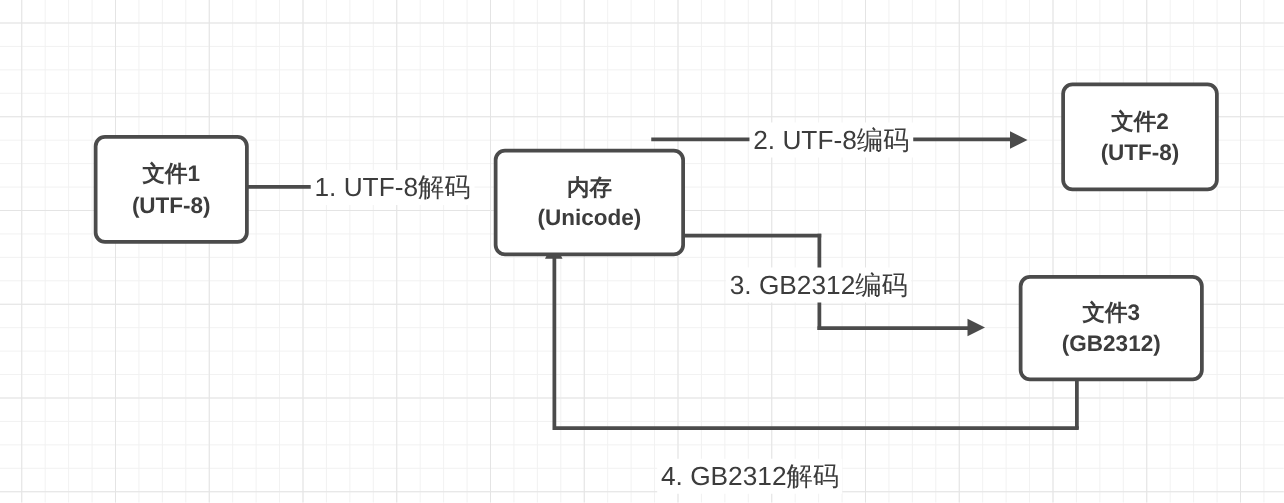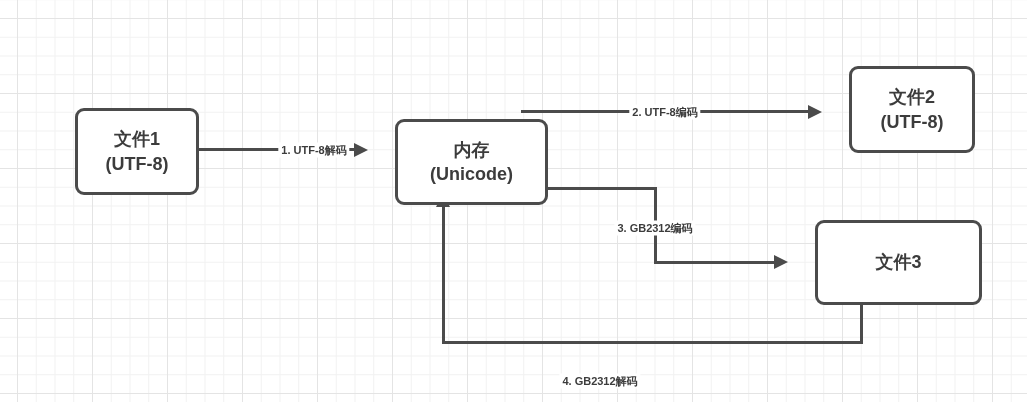--- a/index.html
+++ b/index.html
@@ -38,21 +38,21 @@
     font-weight: bold;
     font-size: 18px;
     line-height: 1.35;
     color: var(--text);
     text-align: center;
     margin-left: 27px;
   }
   #node-file1  { left: 48px;  top: 108px; width: 124px; height: 87px; }
   #node-memory { left: 368px; top: 119px; width: 153px; height: 86px; align-items: center; }
   #node-file2  { left: 822px; top: 66px;  width: 126px; height: 87px; }
-  #node-file3  { left: 788px; top: 220px; width: 167px; height: 85px; text-align: right; }
+  #node-file3  { left: 788px; top: 220px; width: 148px; height: 85px; text-align: right; }
 
   .line { position: absolute; background: var(--line); }
   .h { height: 3px; }
   .v { width: 3px; }
 
   
   #e1-h  { left: 172px; top: 148px; width: 186px; }
   #e1-ar { left: 354px; top: 143px; }
   
   #e2-h  { left: 521px; top: 110px; width: 289px; }
@@ -80,22 +80,22 @@
     width: 0; height: 0;
     border-left: 7px solid transparent;
     border-right: 7px solid transparent;
     border-bottom: 14px solid var(--line);
   }
   .edge-label {
     position: absolute;
     transform: translate(-50%, -50%);
     background: #ffffff;
     padding: 0 3px;
-    font-weight: bold;
-    font-size: 11px;
+    font-weight: normal;
+    font-size: 21px;
     color: var(--text);
     white-space: nowrap;
   }
   #e1-label { left: 270px; top: 150px; margin-left: 44px; }
   #e2-label { left: 665px; top: 112px; }
   #e3-label { left: 655px; top: 228px; }
   #e4-label { left: 600px; top: 343px; margin-top: 38px; }
 </style>
 </head>
 <body>
@@ -133,15 +133,16 @@
     <div>(Unicode)</div>
   </div>
 
   <div class="node" id="node-file2">
     <div>文件2</div>
     <div>(UTF-8)</div>
   </div>
 
   <div class="node" id="node-file3">
     <div>文件3</div>
+    <div>(GB2312)</div>
   </div>
 
 </div>
 
 </body></html>

